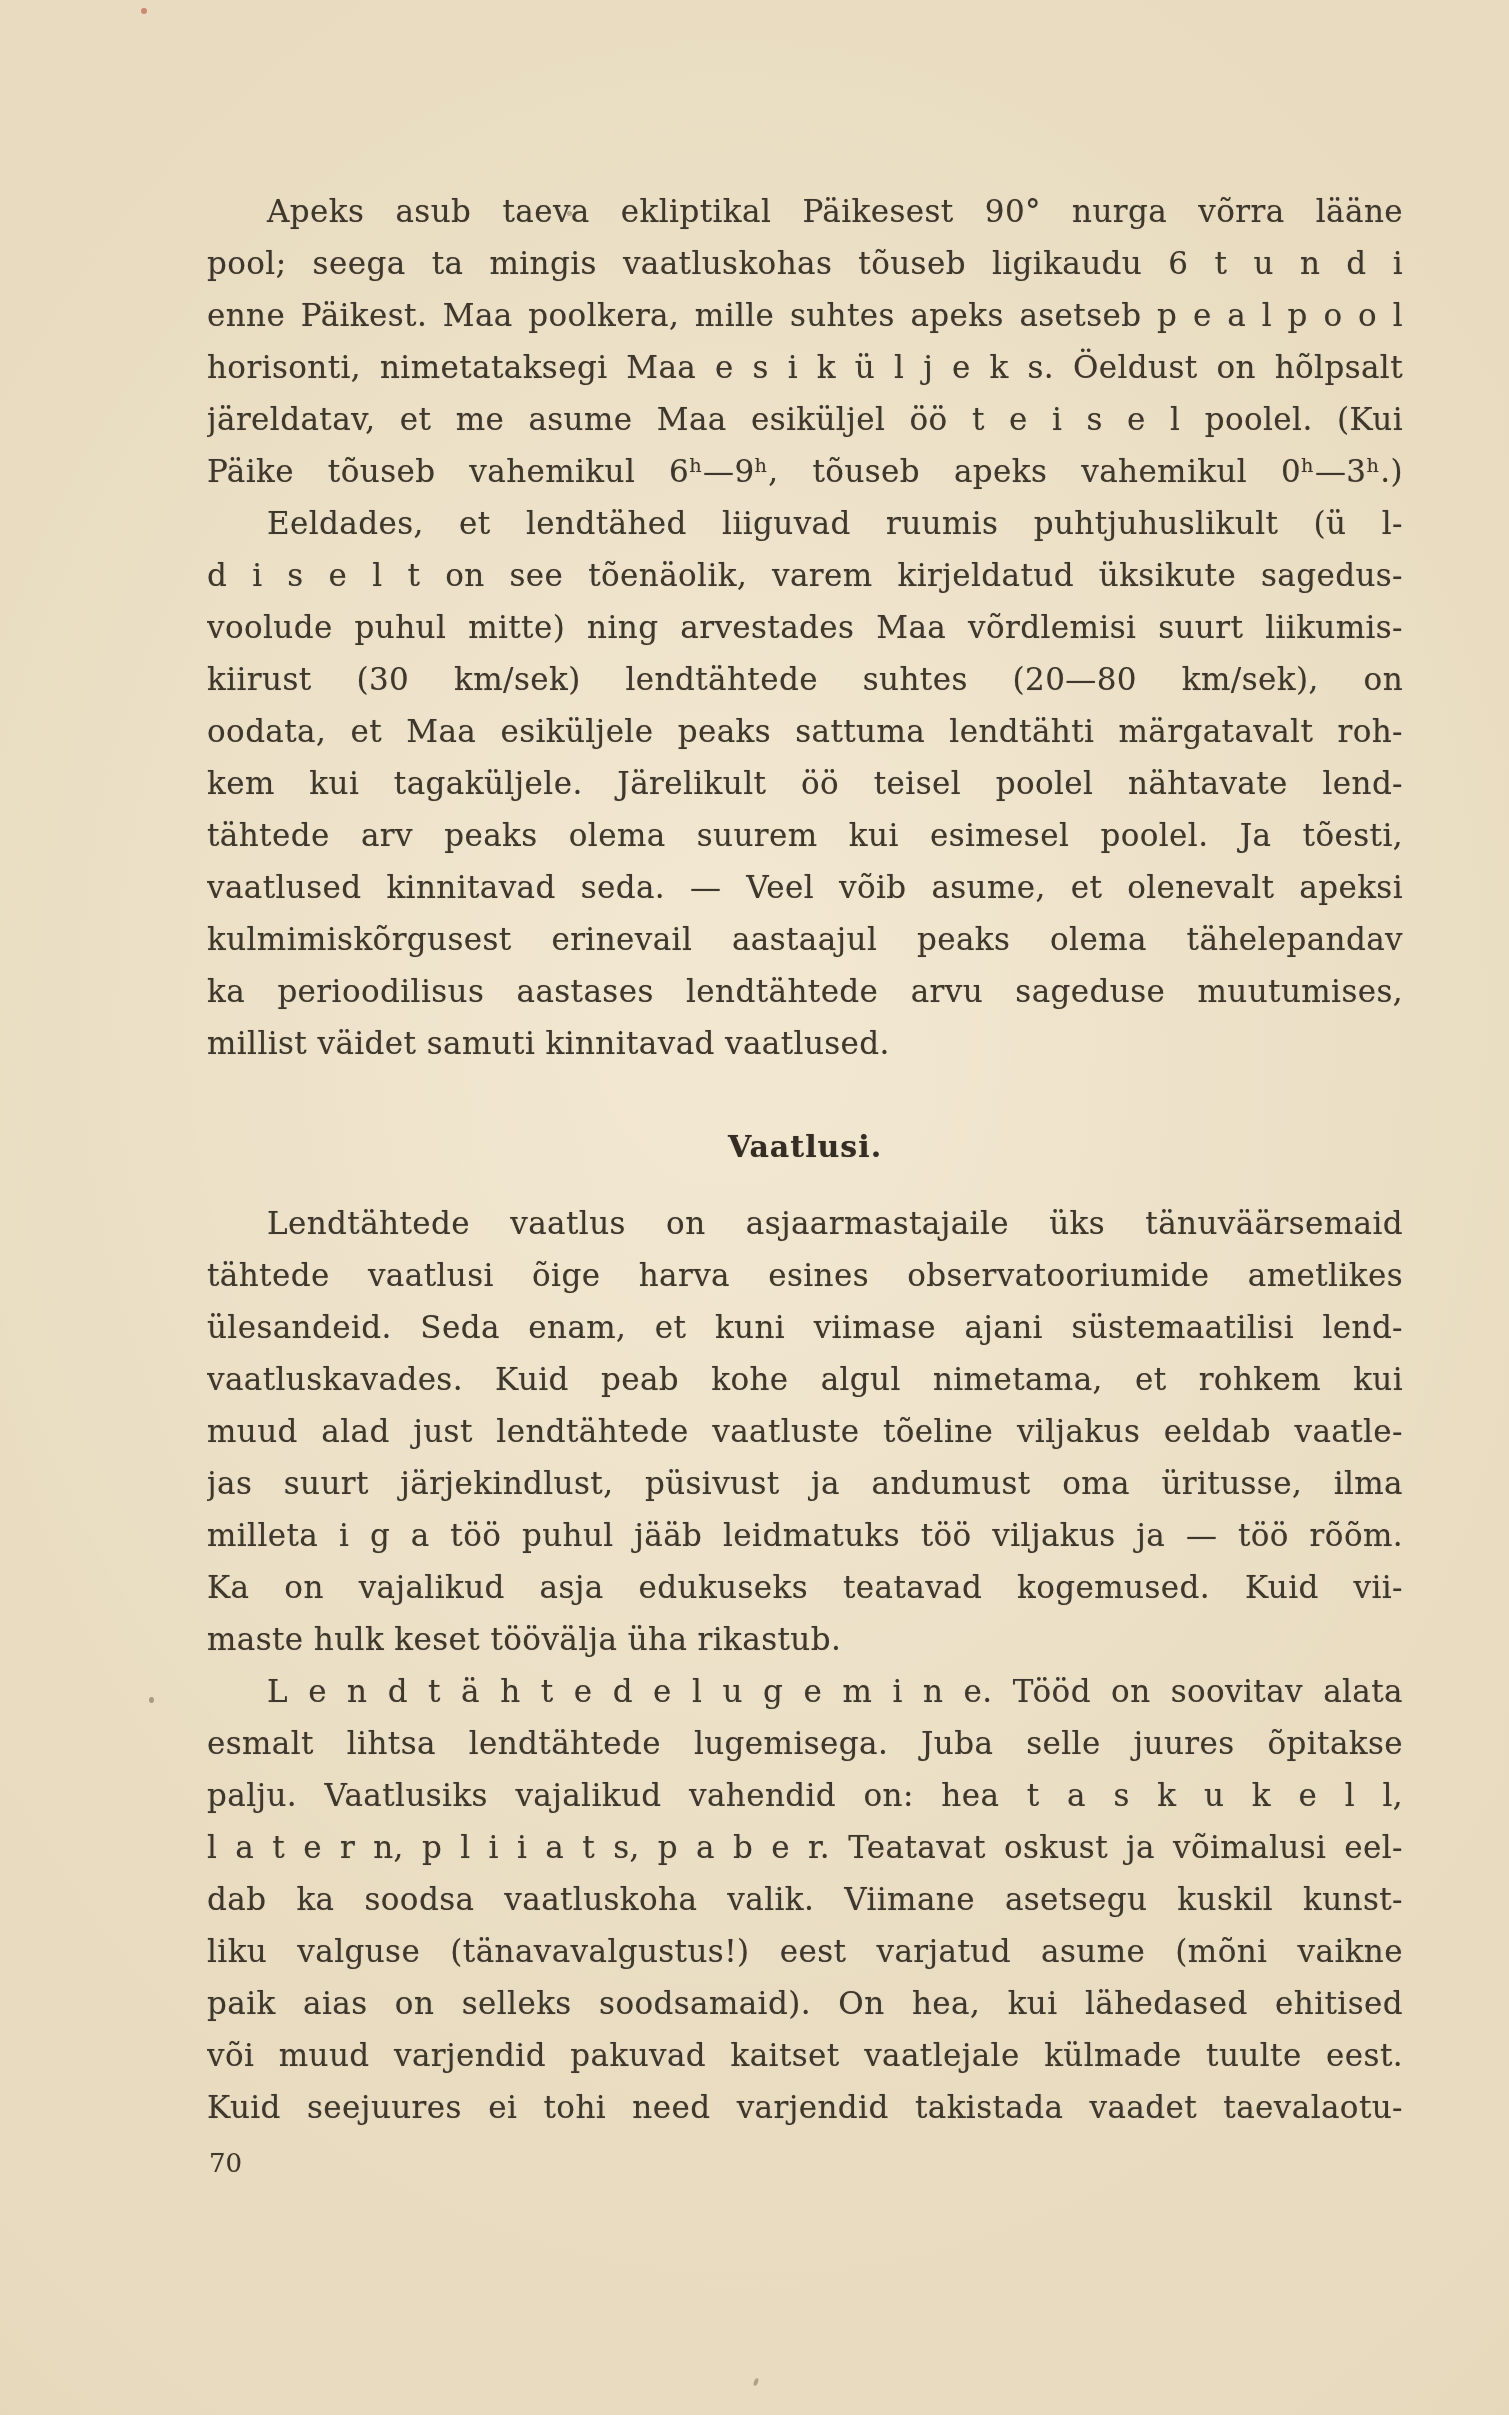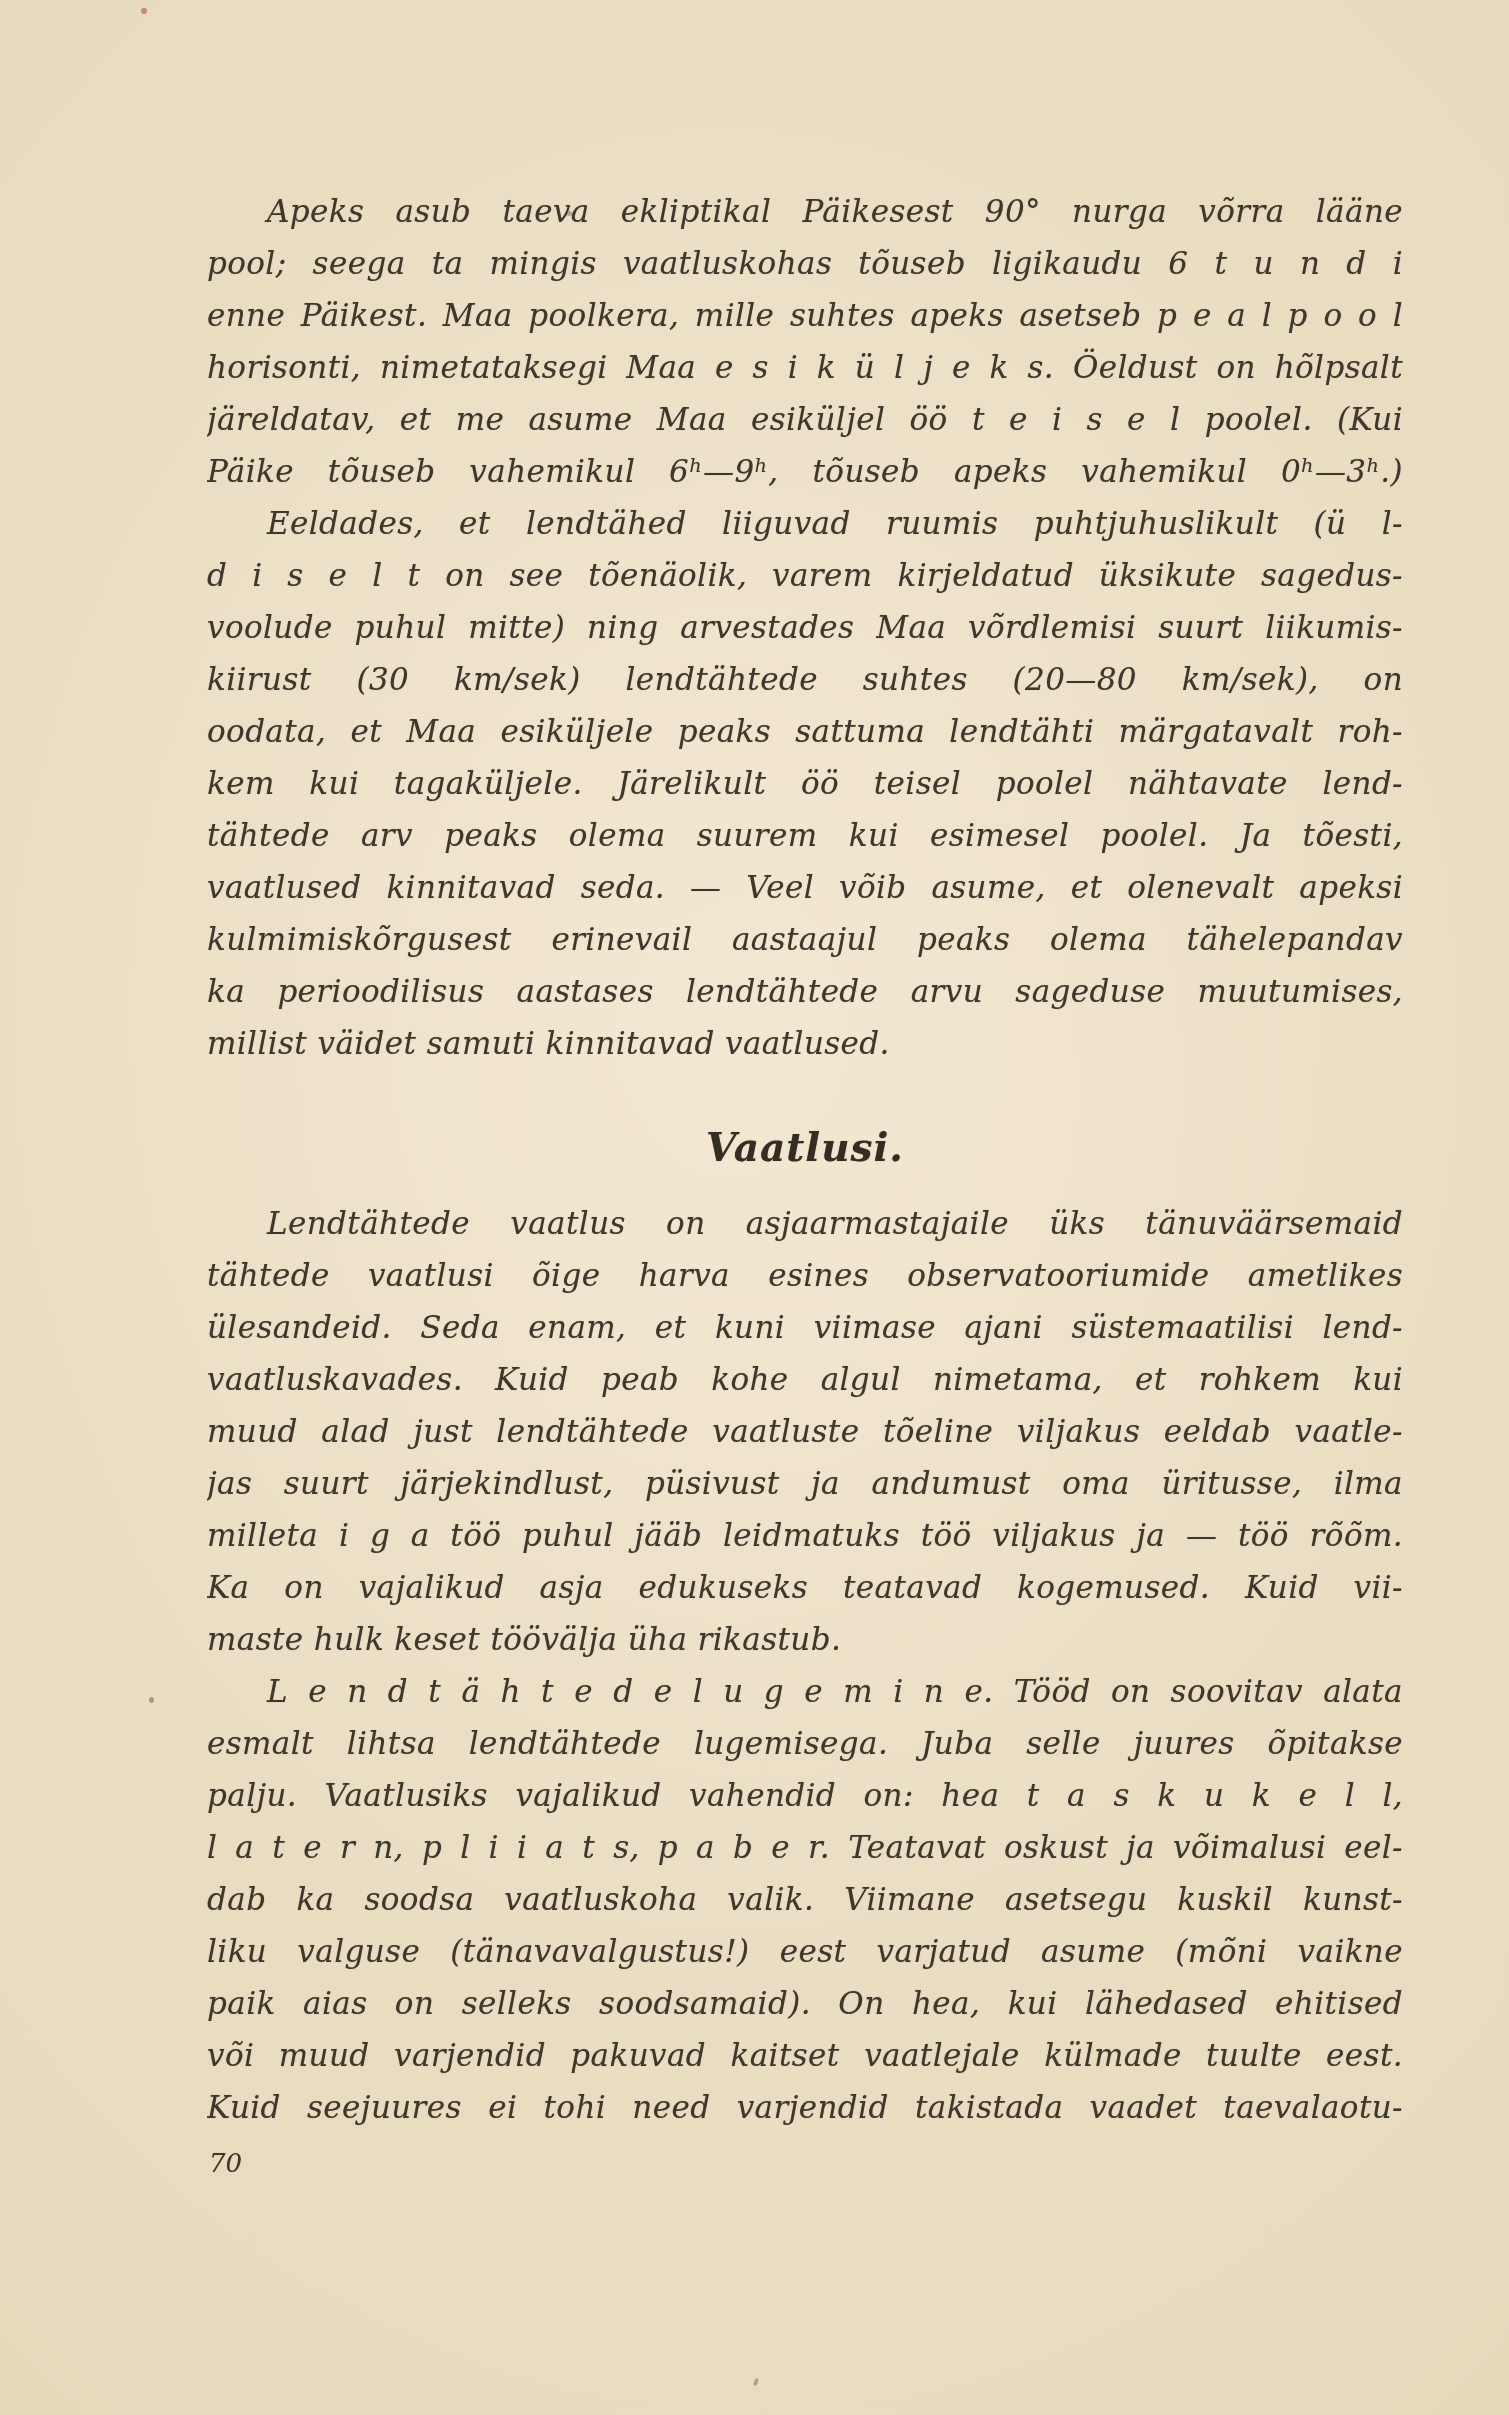--- a/index.html
+++ b/index.html
@@ -4,21 +4,20 @@
 <style>
   html,body{margin:0;padding:0;background:#c9bb9c;}
   .page{
     position:relative;
     width:1509px;height:2416px;
     background:
       radial-gradient(90% 70% at 48% 42%, rgba(255,248,228,.35) 0%, rgba(255,248,228,0) 60%),
       radial-gradient(130% 105% at 50% 45%, #ece0c8 0%, #e8dbbf 55%, #e2d4b4 86%, #d9caa7 100%);
     overflow:hidden;
     font-family:"DejaVu Serif","Liberation Serif",serif;
-    font-style:italic;
   }
   .text-block{
     position:absolute;
     left:207px;top:185px;width:1196px;
     color:var(--ink,#3e372c);
   }
   .para{margin:0;}
   .line{
     height:52px;line-height:52px;
     font-size:31px;
@@ -26,21 +25,21 @@
     text-align:justify;
     text-align-last:justify;
     overflow:hidden;
     text-shadow:0 0 1px rgba(62,55,44,.35);
   }
   .line.left{text-align:left;text-align-last:left;}
   .line.first{padding-left:60px;}
   .heading{
     margin-top:48px;
     height:60px;line-height:60px;
-    font-size:39px;font-weight:700;
+    font-size:30px;font-weight:700;
     letter-spacing:1px;
     text-align:center;
     color:var(--heading-ink,#332d23);
     text-shadow:0 0 1px rgba(51,45,35,.4);
   }
   .para.after-heading{margin-top:20px;}
   .page-number{
     position:absolute;left:209px;top:2139px;
     font-size:26px;line-height:48px;
     color:var(--ink,#3e372c);

